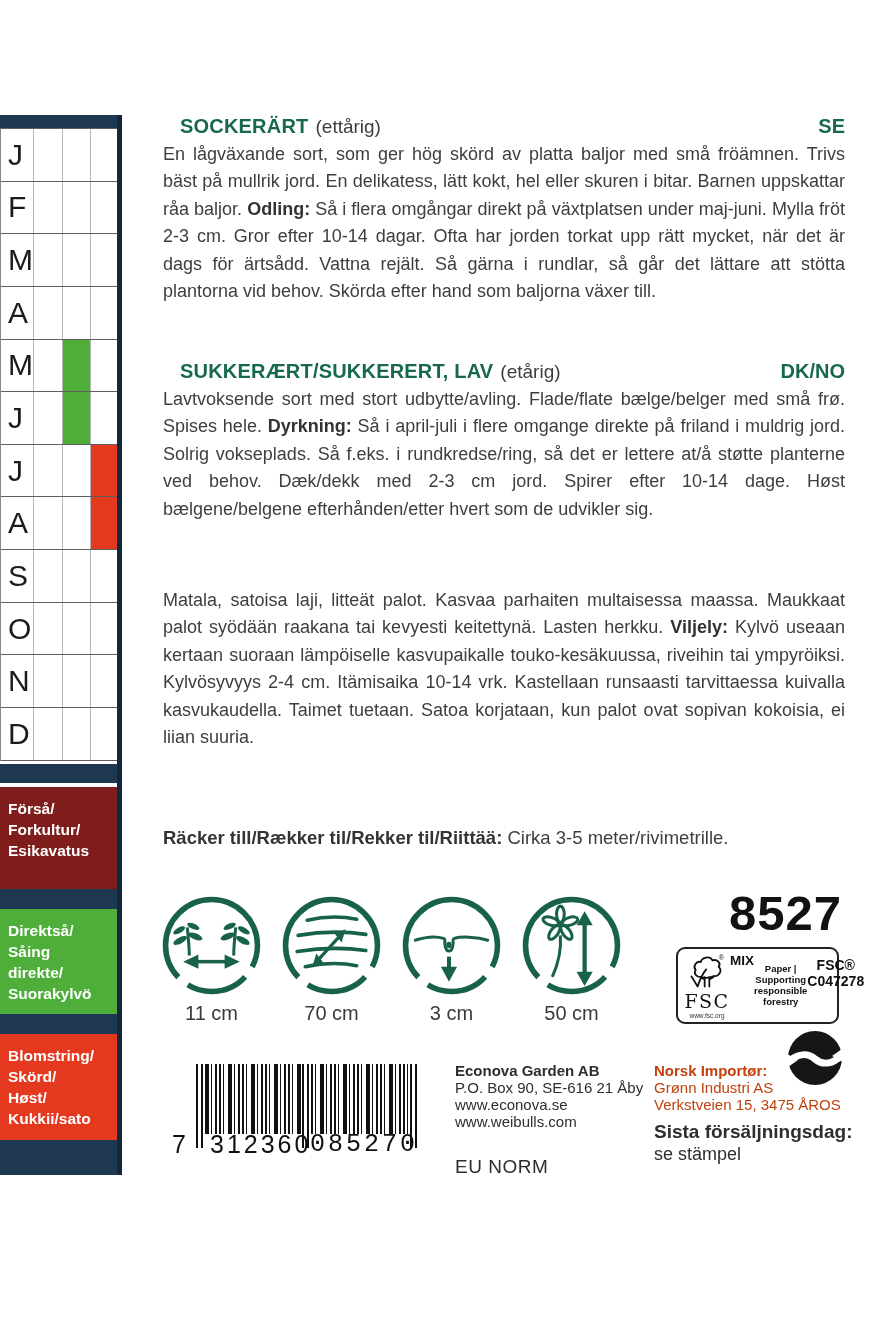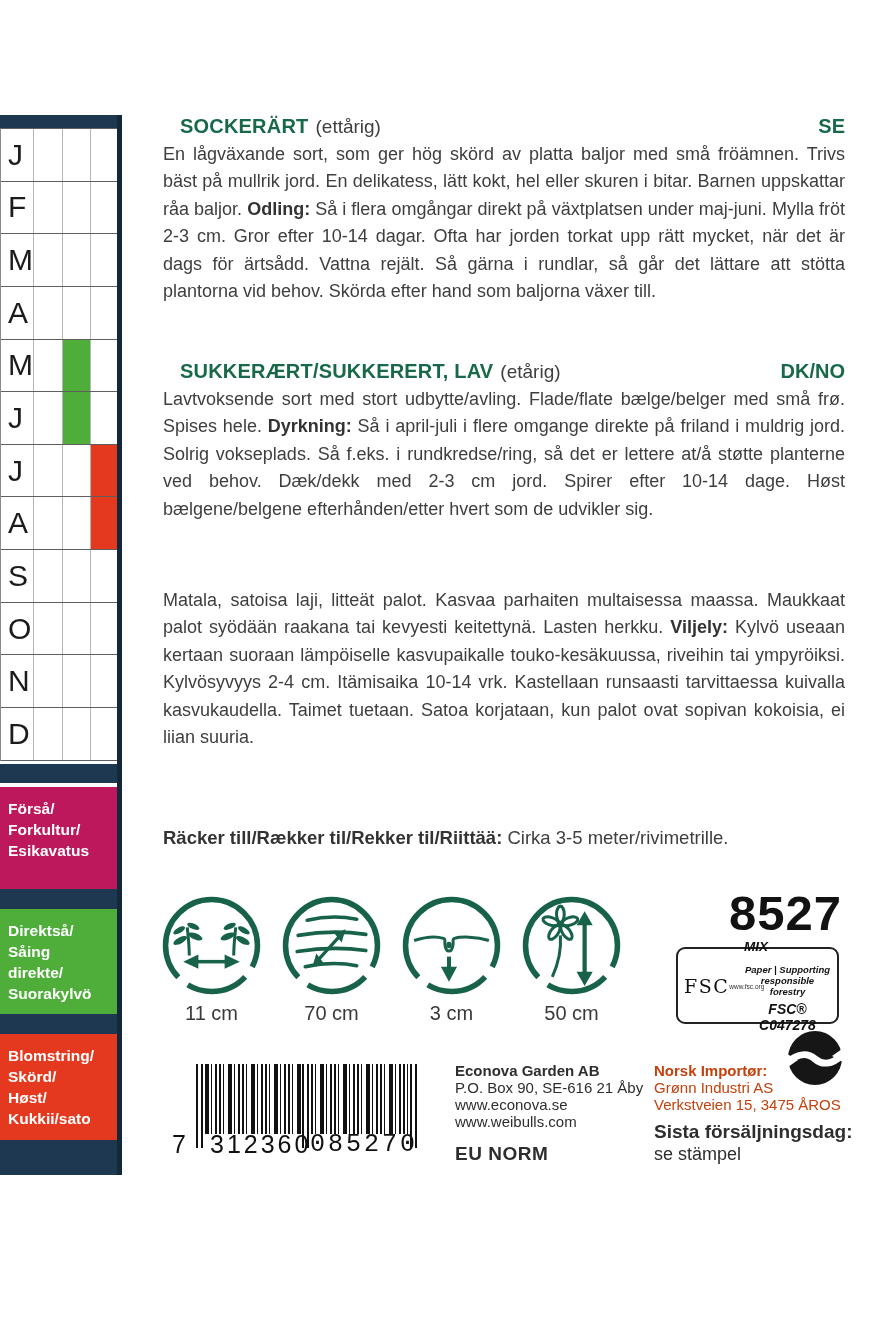--- a/index.html
+++ b/index.html
@@ -44,26 +44,26 @@
   #spec-icons { position:absolute; left:160px; top:895px; display:flex; gap:17px; }
   .spec { width:103px; text-align:center; }
   .spec svg { width:101px; height:101px; display:block; margin:0 auto; }
   .spec-label { font-size:20px; color:#3a3a3a; margin-top:6px; }
 
   
   #article-number { position:absolute; top:885px; right:38px; font-size:49px; font-weight:bold;
                     color:#121212; letter-spacing:1px; }
   #fsc { position:absolute; left:676px; top:947px; width:163px; height:77px; border:2px solid #222;
          border-radius:9px; display:flex; padding:4px 6px 3px 6px; background:#fff; }
-  .fsc-left { width:60px; display:flex; flex-direction:row; align-items:center; }
+  .fsc-left { width:60px; display:flex; flex-direction:column; align-items:center; }
   .fsc-acronym { font-family:"DejaVu Serif","Liberation Serif",serif; font-size:19px; line-height:1;
                  letter-spacing:1.5px; color:#111; margin-top:0; }
   .fsc-url { font-size:6.5px; color:#333; margin-top:1px; }
-  .fsc-right { flex:1; display:flex; flex-direction:column; align-items:flex-start; justify-content:center;
-               text-align:center; color:#111;font-style:italic; }
+  .fsc-right { flex:1; display:flex; flex-direction:row; align-items:flex-start; justify-content:center;
+               text-align:center; color:#111; }
   .fsc-mix { font-weight:bold; font-size:13.5px; }
   .fsc-desc { font-weight:bold; font-size:9.5px; line-height:11px; margin-top:10px; }
   .fsc-license { font-weight:bold; font-size:14px; margin-top:4px; }
 
   
   #barcode { position:absolute; left:166px; top:1064px; width:258px; height:100px; }
   .bc-bars { position:absolute; left:30px; top:0; width:221px; height:70px;
     background:repeating-linear-gradient(90deg,
       #111 0 2px, #fff 2px 4px, #111 4px 5px, #fff 5px 9px,
       #111 9px 13px, #fff 13px 15px, #111 15px 16px, #fff 16px 19px,
@@ -72,21 +72,21 @@
     background:linear-gradient(90deg,#111 0 2px,#fff 2px 5px,#111 5px 7px); }
   #bc-guard-left { left:30px; } #bc-guard-mid { left:136px; } #bc-guard-right { left:244px; }
   .bc-digit { position:absolute; top:66px; font-size:25px; color:#111; }
   .bc-lead { left:6px; }
   .bc-grp1 { left:44px; letter-spacing:3px; }
   .bc-grp2 { left:144px; letter-spacing:3px;font-family:Liberation Mono, monospace; }
 
   
   #publisher { position:absolute; left:455px; top:1062px; font-size:15px; line-height:17px; color:#2e2e2e; }
   .pub-name { font-weight:bold; }
-  #eu-norm { margin-top:15px; font-size:19px; letter-spacing:.5px; color:#2e2e2e;font-weight:bold; }
+  #eu-norm { margin-top:28px; font-size:19px; letter-spacing:.5px; color:#2e2e2e; }
   #importer { position:absolute; left:654px; top:1062px; font-size:15px; line-height:17px; color:#c2410c; }
   .imp-label { font-weight:bold; }
   #sale { position:absolute; left:654px; top:1121px; color:#2e2e2e; }
   .sale-label { font-weight:bold; font-size:19px; }
   .sale-value { font-size:18px; margin-top:1px; }
   #recycle { position:absolute; left:786px; top:1029px; width:58px; height:58px; }
 </style>
 </head>
 <body>
 
@@ -163,21 +163,21 @@
         </div>
         <div class="cal-row">
           <div class="cal-month">D</div>
           <div class="cal-cell"></div>
           <div class="cal-cell"></div>
           <div class="cal-cell"></div>
         </div>
       </div>
     <div class="cal-botbar navy"></div>
     <div class="sb-gap"></div>
-    <div class="legend-block" id="legend-presow" style="background: #be185d;">Förså/
+    <div class="legend-block" id="legend-presow" style="background: #7f1d1d;">Förså/
 Forkultur/
 Esikavatus</div>
     <div class="sb-sep navy"></div>
     <div class="legend-block" id="legend-direct" style="background: rgb(79, 174, 58);">Direktså/
 Såing
 direkte/
 Suorakylvö</div>
     <div class="sb-sep navy"></div>
     <div class="legend-block" id="legend-harvest" style="background: rgb(229, 57, 31);">Blomstring/
 Skörd/

